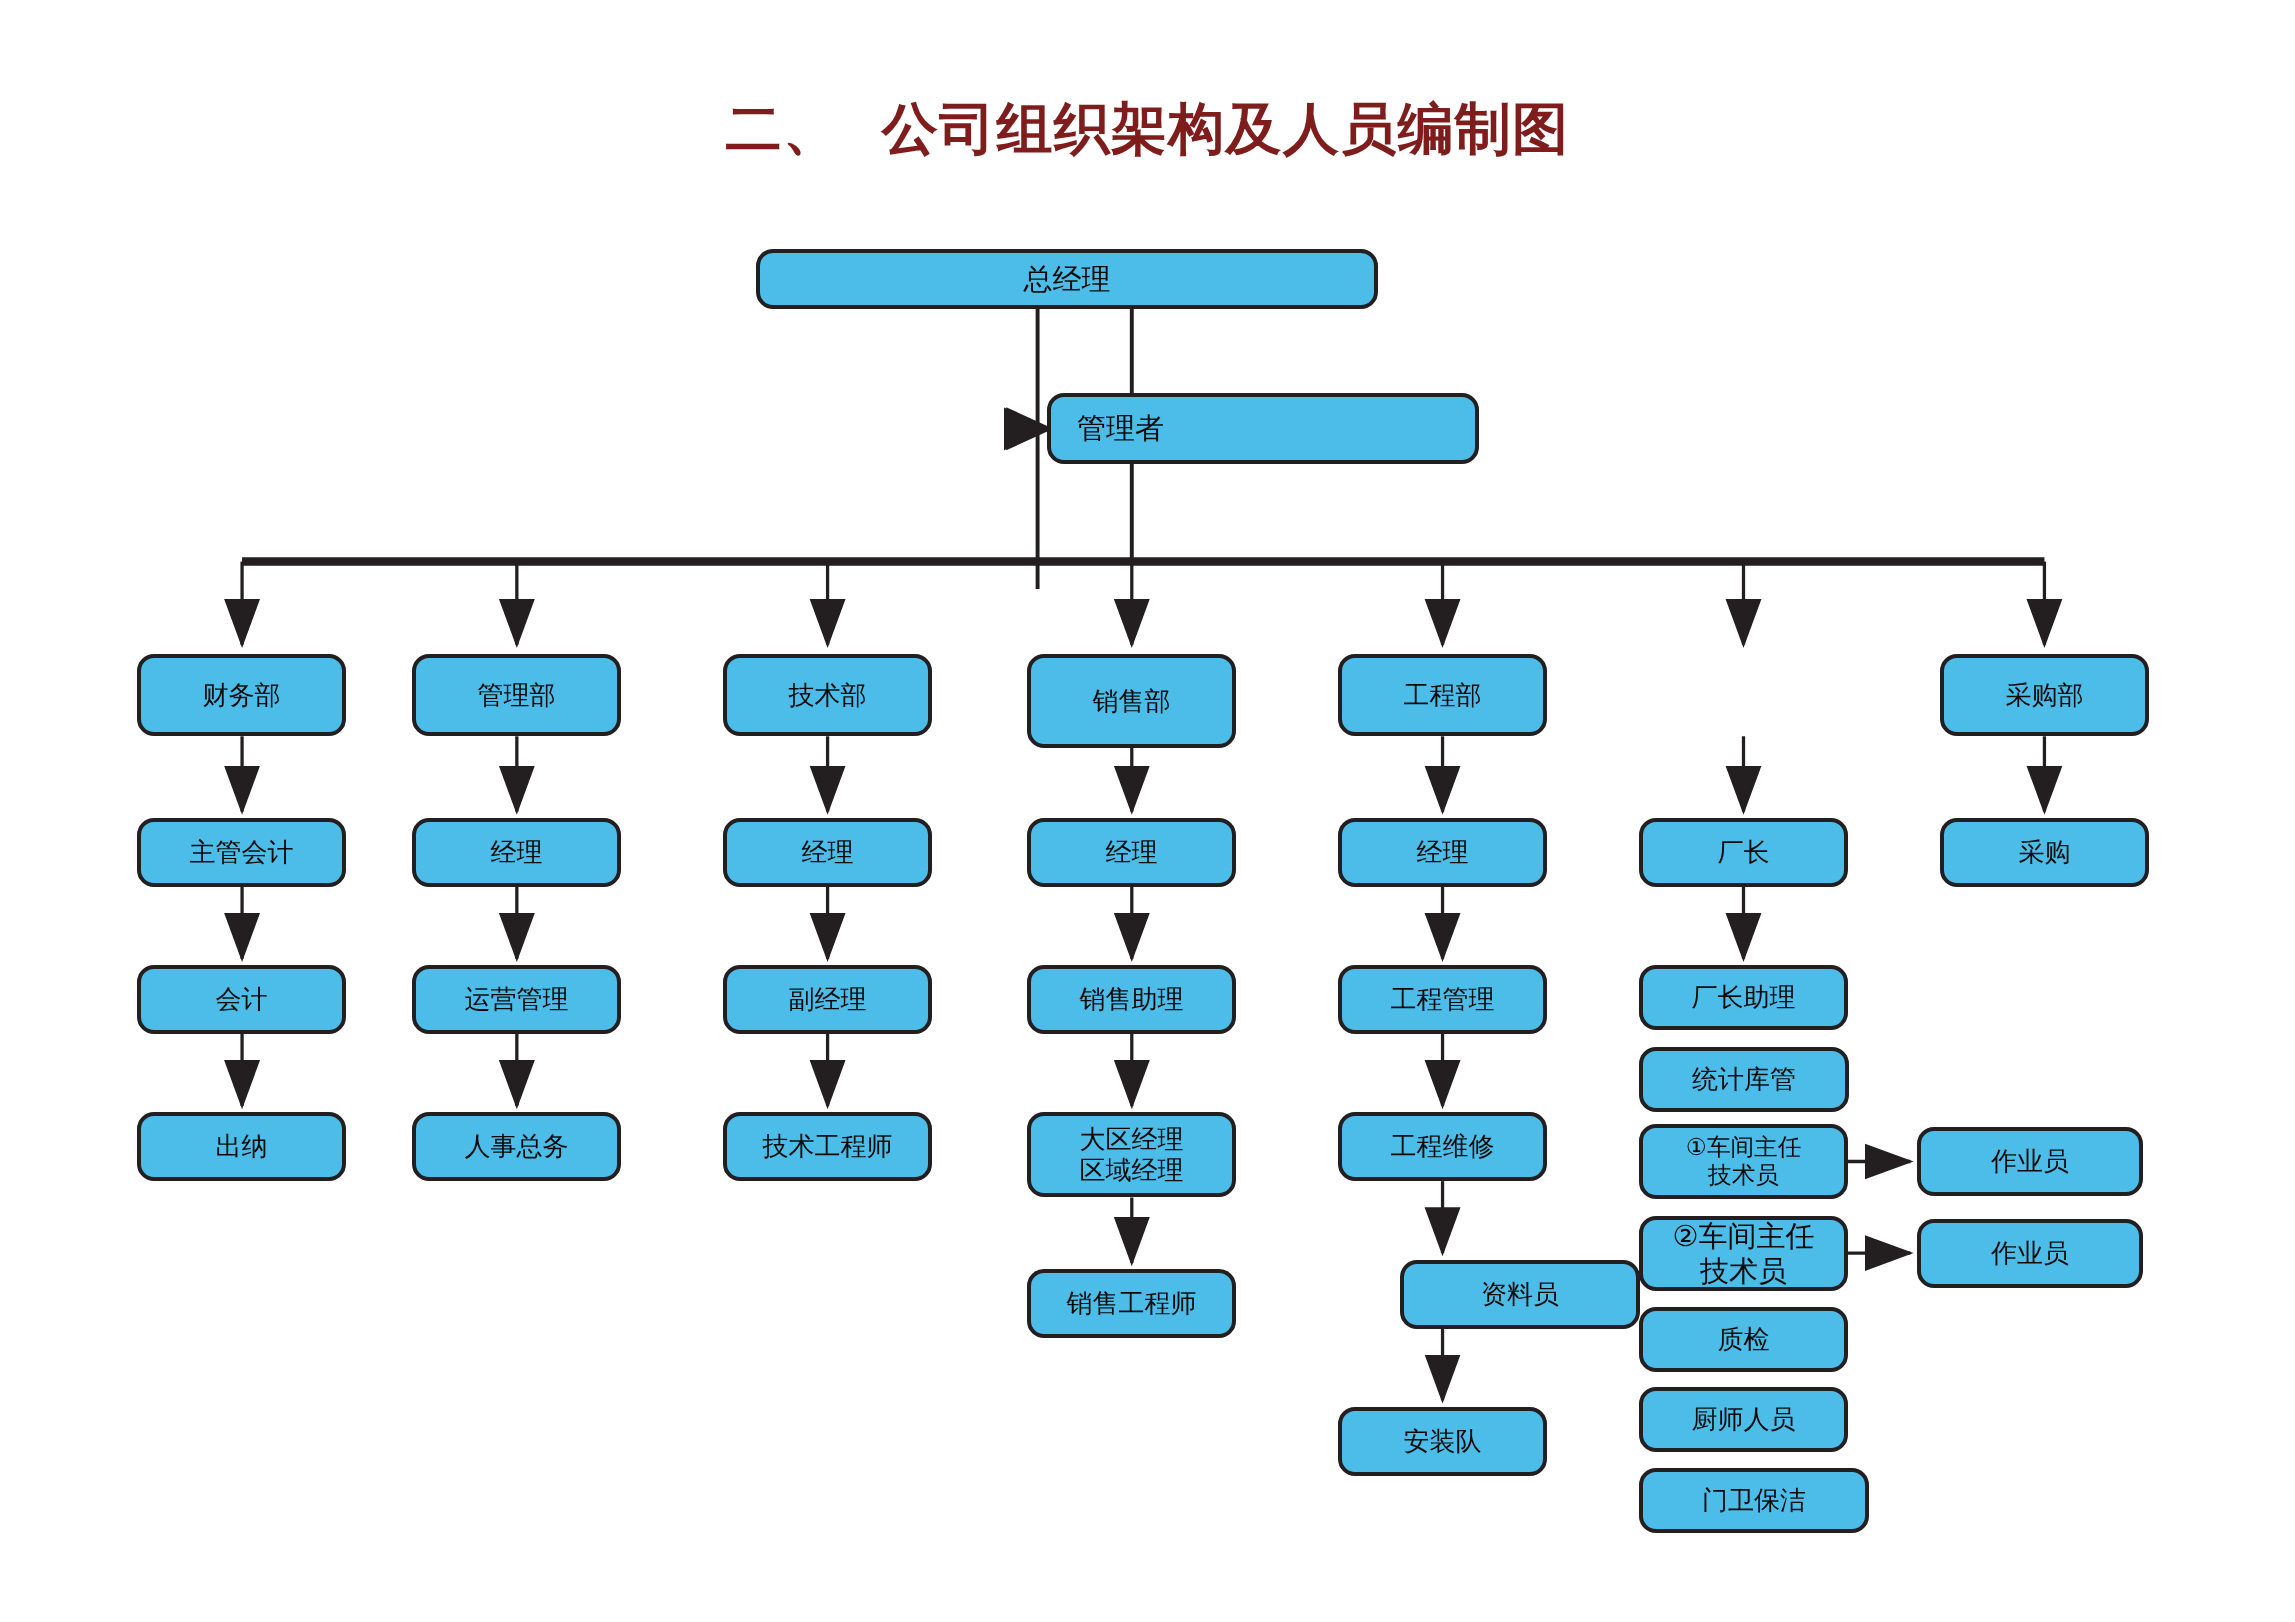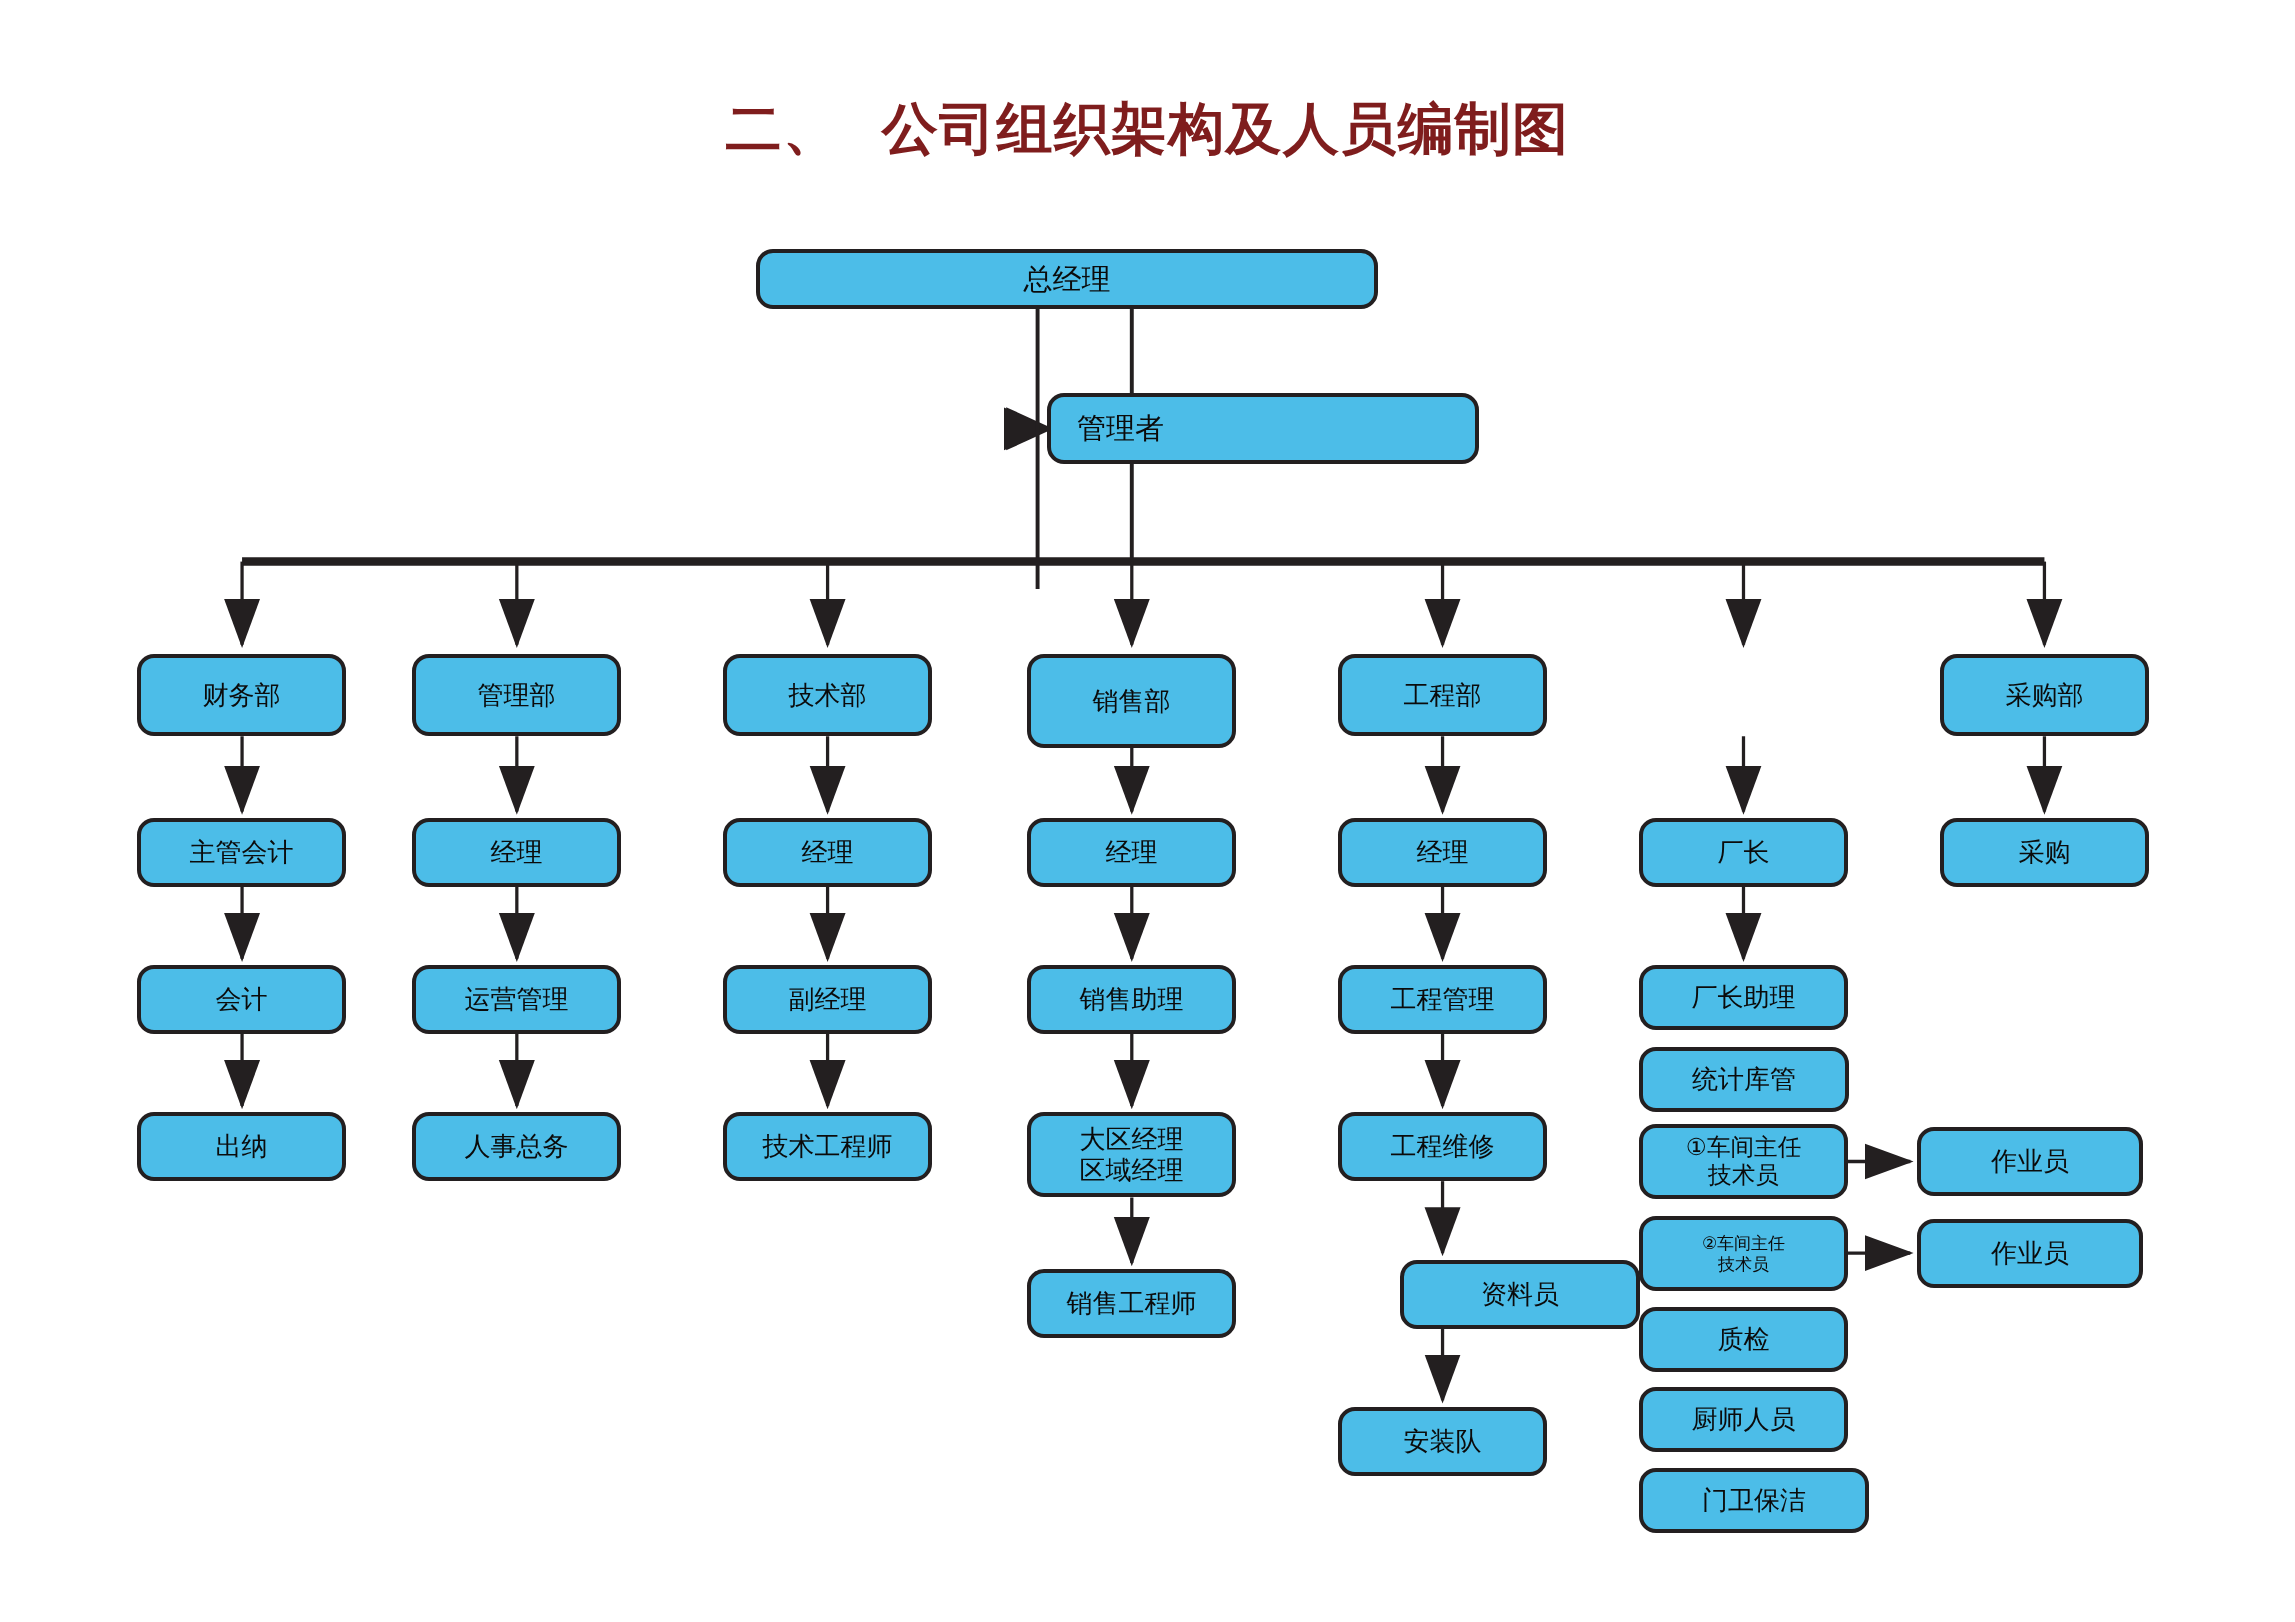--- a/index.html
+++ b/index.html
@@ -172,21 +172,21 @@
   <div class="node" style="left:1338px;top:965px;width:209px;height:69px;">工程管理</div>
   <div class="node" style="left:1338px;top:1112px;width:209px;height:69px;">工程维修</div>
   <div class="node" style="left:1380px;top:1260px;width:240px;height:69px;margin-left:20px;">资料员</div>
   <div class="node" style="left:1338px;top:1407px;width:209px;height:69px;">安装队</div>
 
   <div class="node" style="left:1639px;top:818px;width:209px;height:69px;">厂长</div>
   <div class="node" style="left:1639px;top:965px;width:209px;height:65px;">厂长助理</div>
   <div class="node" style="left:1639px;top:1047px;width:210px;height:65px;">统计库管</div>
   <div class="node" style="left:1639px;top:1124px;width:209px;height:75px;font-size:23.6px;">①车间主任
 技术员</div>
-  <div class="node" style="left:1639px;top:1216px;width:209px;height:75px;font-size:17px;">②车间主任
+  <div class="node" style="left:1639px;top:1216px;width:209px;height:75px;font-size:29px;">②车间主任
 技术员</div>
   <div class="node" style="left:1639px;top:1307px;width:209px;height:65px;">质检</div>
   <div class="node" style="left:1639px;top:1387px;width:209px;height:65px;">厨师人员</div>
   <div class="node" style="left:1639px;top:1468px;width:230px;height:65px;">门卫保洁</div>
 
   <div class="node" style="left:1940px;top:818px;width:209px;height:69px;">采购</div>
 
   <div class="node" style="left:1917px;top:1127px;width:226px;height:69px;">作业员</div>
   <div class="node" style="left:1917px;top:1219px;width:226px;height:69px;">作业员</div>
 

